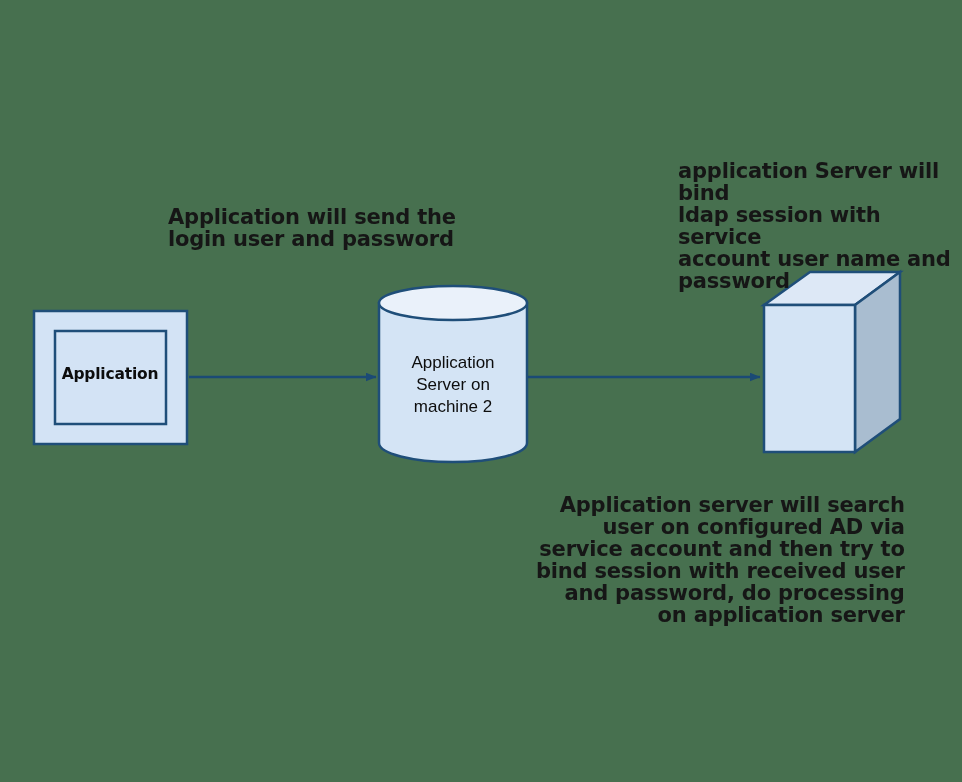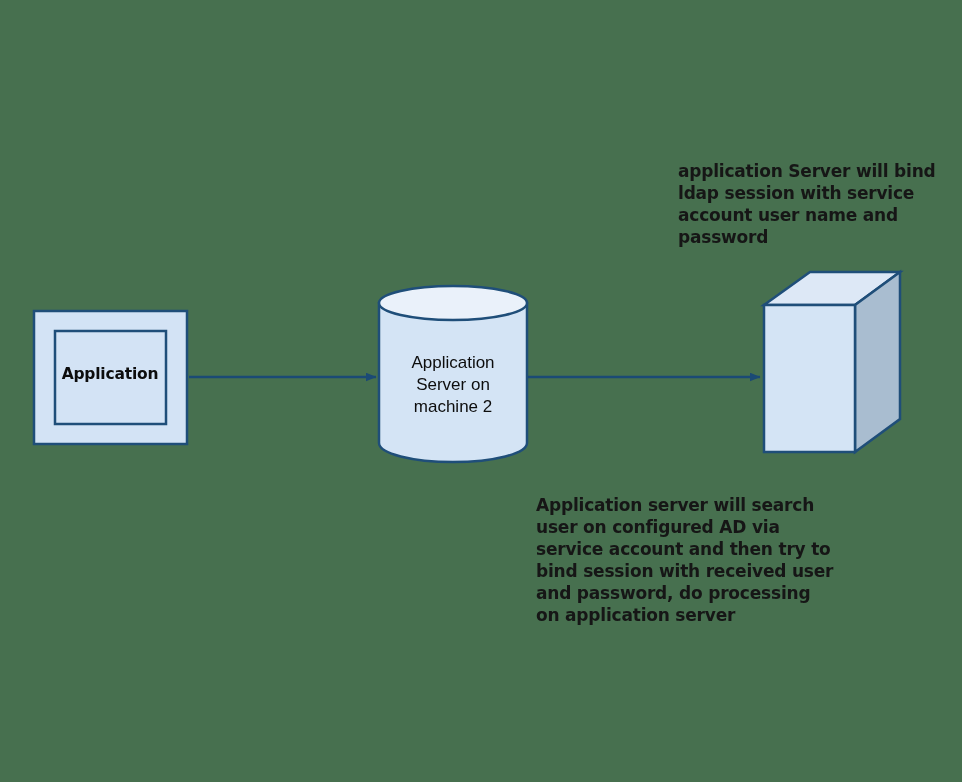--- a/index.html
+++ b/index.html
@@ -19,21 +19,21 @@
     position: absolute;
     left: 0;
     top: 0;
     width: 962px;
     height: 782px;
   }
   .annotation {
     position: absolute;
     font-family: "DejaVu Sans", sans-serif;
     font-weight: bold;
-    font-size: 17px;
+    font-size: 21px;
     line-height: 22px;
     color: #161616;
     letter-spacing: -0.2px;
     white-space: pre-line;
   }
   .node-label {
     position: absolute;
     font-family: "Liberation Sans", sans-serif;
     font-weight: normal;
     font-size: 17px;
@@ -44,21 +44,21 @@
     pointer-events: none;
   }
   .node-label.condensed {
     font-family: "DejaVu Sans", sans-serif;
     font-weight: bold;
     font-size: 15.5px;
     letter-spacing: -0.2px;
   }
   #annot-app-send   { left: 168px; top: 206px; }
   #annot-ldap-bind  { left: 678px; top: 160px; }
-  #annot-ad-search  { left: 536px; top: 494px; }
+  #annot-ad-search  { left: 536px; top: 494px; text-align: right; }
   #label-application { left: 34px;  top: 363px; width: 152px; }
   #label-app-server  { left: 379px; top: 352px; width: 148px; }
   #label-active-dir  { left: 764px; top: 346px; width: 110px; }
 </style>
 </head>
 <body>
 
 <div id="canvas">
 
   <svg id="diagram-svg" viewBox="0 0 962 782" xmlns="http://www.w3.org/2000/svg">
@@ -88,20 +88,22 @@
     <line x1="528" y1="377" x2="760" y2="377" stroke="#1b4a75" stroke-width="2.5" marker-end="url(#arrowhead)"></line>
   </svg>
 
   <div class="node-label condensed" id="label-application">Application</div>
 
   <div class="node-label" id="label-app-server">Application
 Server on
 machine 2</div>
 
 
+  <div class="annotation" id="annot-app-send">Application will send the
+login user and password</div>
 
   <div class="annotation" id="annot-ldap-bind">application Server will bind
 ldap session with service
 account user name and
 password</div>
 
   <div class="annotation" id="annot-ad-search">Application server will search
 user on configured AD via
 service account and then try to
 bind session with received user

